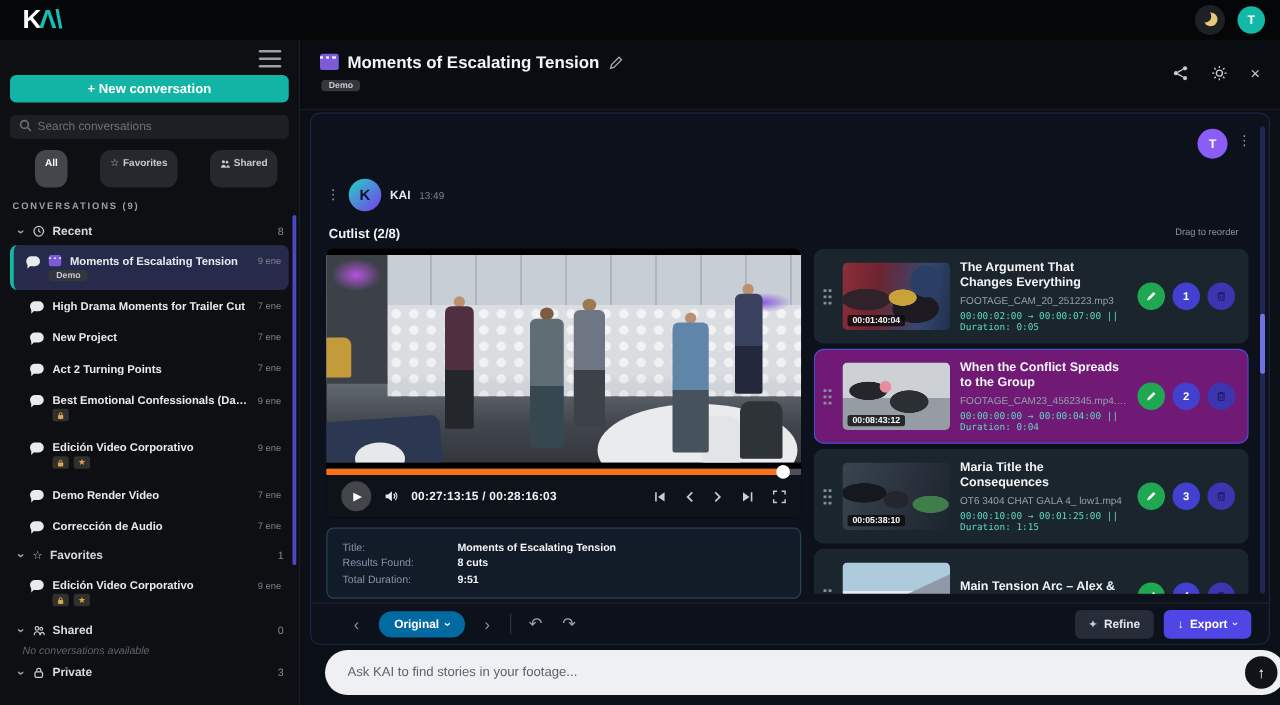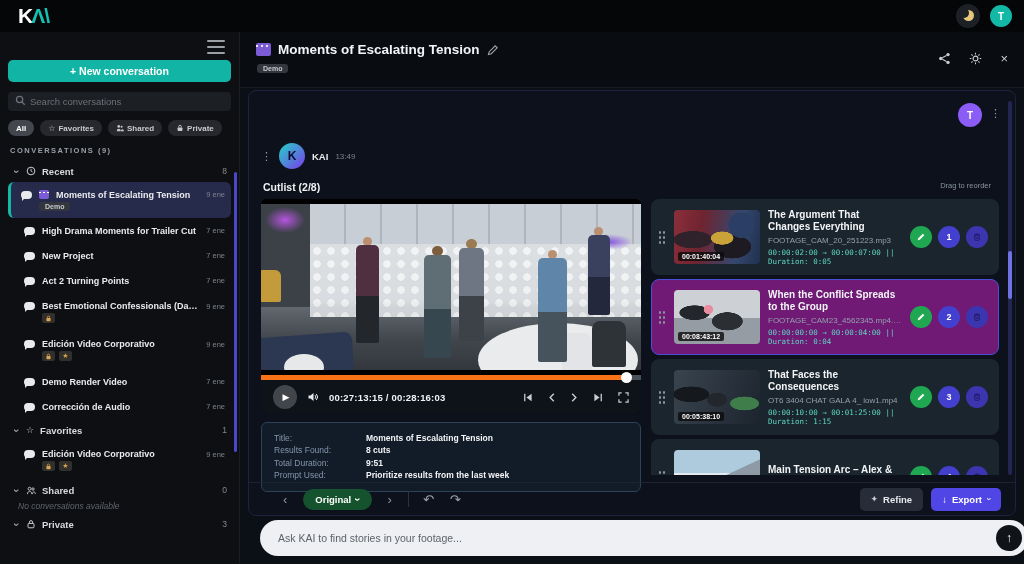--- a/index.html
+++ b/index.html
@@ -22,21 +22,21 @@
   
   .sidebar { position:absolute; top:32px; left:0; width:240px; height:532px; background:#0e0f12; border-right:1px solid #1a1d21; padding:6px 8px 0 8px; overflow:hidden; }
   .sb-ham { width:18px; height:14px; margin:2px 6px 6px auto; display:flex; flex-direction:column; justify-content:space-between; cursor:pointer; }
   .sb-ham span { display:block; height:2px; border-radius:1px; background:#9aa0a6; }
   .new-conv { display:block; width:100%; height:22px; border:none; border-radius:5px; background:#12b5a5; color:#fff; font-weight:bold; font-size:10.5px; cursor:pointer; margin-bottom:9px; font-family:inherit; }
   .search { position:relative; margin-bottom:9px; }
   .search svg { position:absolute; left:7px; top:4px; }
   .search input { width:100%; height:19px; border:none; border-radius:4px; background:#1c1f23; color:#cfd3d7; font-size:9.5px; padding:0 8px 0 22px; outline:none; font-family:inherit; }
   .search input::placeholder { color:#6d7278; }
   .chips { display:flex; gap:6px; margin-bottom:10px; align-items:center; }
-  .chip { display:flex; align-items:flex-start; gap:3px; height:16px; padding:4px 8px; border-radius:9px; border:none; background:#26282d; color:#c6cace; font-size:8px; font-weight:bold; cursor:pointer; font-family:inherit; }
+  .chip { display:flex; align-items:flex-end; gap:3px; height:16px; padding:15px 8px; border-radius:9px; border:none; background:#26282d; color:#c6cace; font-size:8px; font-weight:bold; cursor:pointer; font-family:inherit;margin-left:20px; }
   .chip.active { background:#43464c; color:#fff; }
   .chip .st { color:#c6cace; font-size:8px; }
   .conv-header { color:#9aa0a8; font-size:7.5px; font-weight:bold; letter-spacing:1.5px; margin:2px 0 7px 2px; }
   .section-row { display:flex; align-items:center; gap:6px; height:18px; margin:2px 0; color:#d7dade; font-size:9.5px; font-weight:bold; cursor:pointer; padding:0 4px; }
   .section-row .count { margin-left:auto; color:#85898f; font-weight:normal; font-size:8.5px; }
   .chev { display:inline-block; color:#9aa0a6; font-size:11px; line-height:1; transform:rotate(90deg); width:8px; text-align:center; }
   .conv-item { position:relative; display:flex; align-items:center; gap:7px; padding:0 6px 0 16px; height:25px; border-radius:6px; cursor:pointer; }
   .conv-item.tall { height:38px; flex-wrap:wrap; align-content:center; row-gap:2px; }
   .conv-item.selected { background:#272b4b; border-left:3px solid #14b8a6; height:36px; }
   .bubble { flex:none; width:11px; height:8px; background:#e8eaec; border-radius:5px; position:relative; }
@@ -130,21 +130,21 @@
   .cut-range { color:#5fd8c3; font-size:7.5px; font-family:"DejaVu Sans Mono",monospace; }
   .cut-actions { flex:none; display:flex; align-items:center; gap:6px; }
   .ca { width:22px; height:22px; border-radius:50%; border:none; display:flex; align-items:center; justify-content:center; cursor:pointer; padding:0; }
   .ca.edit { background:#1fa851; }
   .ca.num { background:#4440cf; color:#fff; font-size:9px; font-weight:bold; cursor:default; }
   .ca.del { background:#3b36b0; }
 
   
   .panel-toolbar { position:absolute; left:0; right:0; bottom:0; height:33px; border-top:1px solid #1c2332; display:flex; align-items:center; padding:0 14px 0 30px; gap:12px; }
   .tb-chev { background:none; border:none; color:#8a93a0; font-size:13px; cursor:pointer; padding:0 4px; font-family:inherit; }
-  .ver-btn { display:flex; align-items:center; gap:5px; height:21px; padding:0 12px; border:none; border-radius:11px; background:#14532d; color:#fff; font-size:9.5px; font-weight:bold; cursor:pointer; font-family:inherit; }
+  .ver-btn { display:flex; align-items:center; gap:5px; height:21px; padding:0 12px; border:none; border-radius:11px; background:#0369a1; color:#fff; font-size:9.5px; font-weight:bold; cursor:pointer; font-family:inherit; }
   .ver-btn .vchev { display:inline-block; transform:rotate(90deg); font-size:10px; }
   .tb-div { width:1px; height:16px; background:#2a3342; }
   .tb-undo { background:none; border:none; color:#9aa2ac; font-size:13px; cursor:pointer; padding:0 2px; font-family:inherit; }
   .tb-right { margin-left:auto; display:flex; align-items:center; gap:8px; }
   .refine-btn { display:flex; align-items:center; gap:5px; height:23px; padding:0 11px; border:none; border-radius:5px; background:#262d38; color:#e5e7eb; font-size:9.5px; font-weight:bold; cursor:pointer; font-family:inherit; }
   .refine-btn .sp { color:#c8cdd2; font-size:9px; }
   .export-btn { display:flex; align-items:center; gap:5px; height:23px; padding:0 11px; border:none; border-radius:5px; background:#4f46e5; color:#fff; font-size:9.5px; font-weight:bold; cursor:pointer; font-family:inherit; }
   .export-btn .echev { display:inline-block; transform:rotate(90deg); font-size:9px; opacity:.85; }
   .main-scrollbar { position:absolute; right:3px; top:10px; width:4px; bottom:40px; border-radius:2px; background:rgba(86,90,216,.30); }
   .ms-thumb { position:absolute; top:150px; width:4px; height:48px; border-radius:2px; background:#6e72e2; }
@@ -472,24 +472,20 @@
               <span class="ib-value">Moments of Escalating Tension</span>
             </div>
           <div class="ib-row">
               <span class="ib-label">Results Found:</span>
               <span class="ib-value">8 cuts</span>
             </div>
           <div class="ib-row">
               <span class="ib-label">Total Duration:</span>
               <span class="ib-value">9:51</span>
             </div>
-          <div class="ib-row">
-              <span class="ib-label">Prompt Used:</span>
-              <span class="ib-value">Prioritize results from the last week</span>
-            </div>
         </div>
       </div>
 
       <div class="right-col">
 
         <div class="cut-item">
           <span class="drag-dots"></span>
           <div class="thumb thumb-1">
               <span class="tc-pill">00:01:40:04</span>
             </div>
@@ -541,21 +537,21 @@
               </button>
           </div>
         </div>
 
         <div class="cut-item">
           <span class="drag-dots"></span>
           <div class="thumb thumb-3">
               <span class="tc-pill">00:05:38:10</span>
             </div>
           <div class="cut-text">
-            <div class="cut-title">That Faces the Consequences</div>
+            <div class="cut-title">Maria Title the Consequences</div>
             <div class="cut-file">OT6 3404 CHAT GALA 4_ low1.mp4</div>
             <div class="cut-range">00:00:10:00 → 00:01:25:00 || Duration: 1:15</div>
           </div>
           <div class="cut-actions">
             <button class="ca edit">
                 <svg width="10" height="10" viewBox="0 0 12 12">
                   <path d="M2 10l.8-2.6 5.4-5.4 1.8 1.8-5.4 5.4z" fill="#fff"></path>
                 </svg>
               </button>
             <span class="ca num">3</span>

